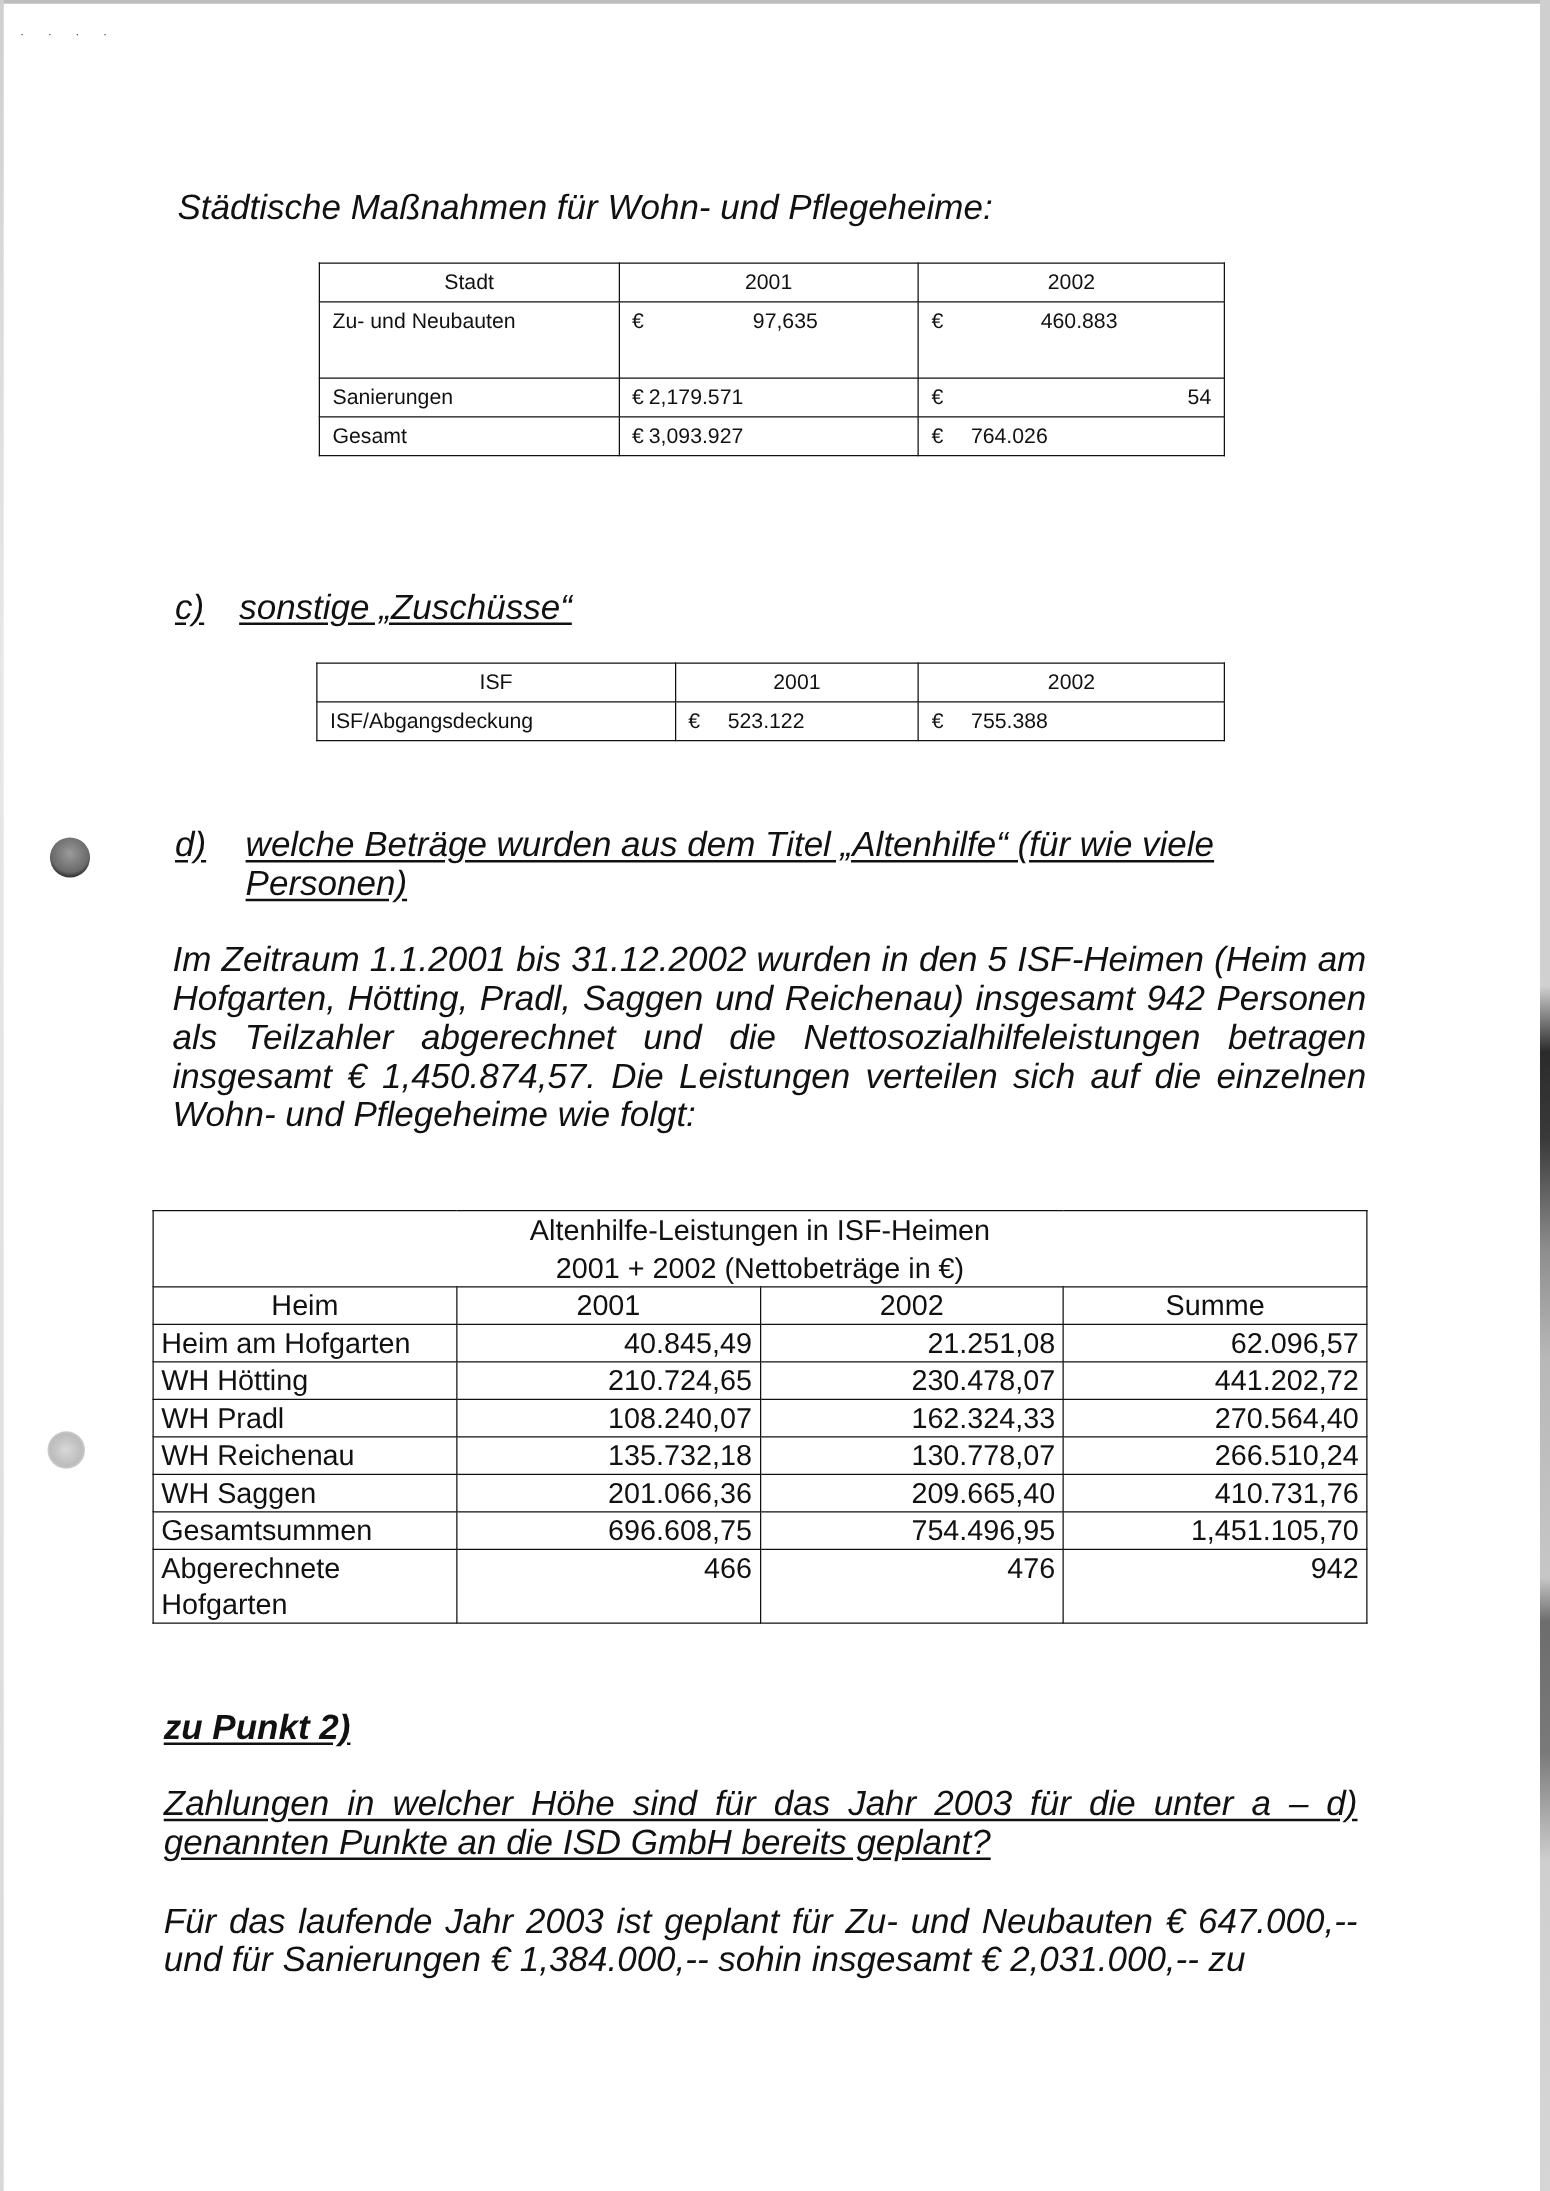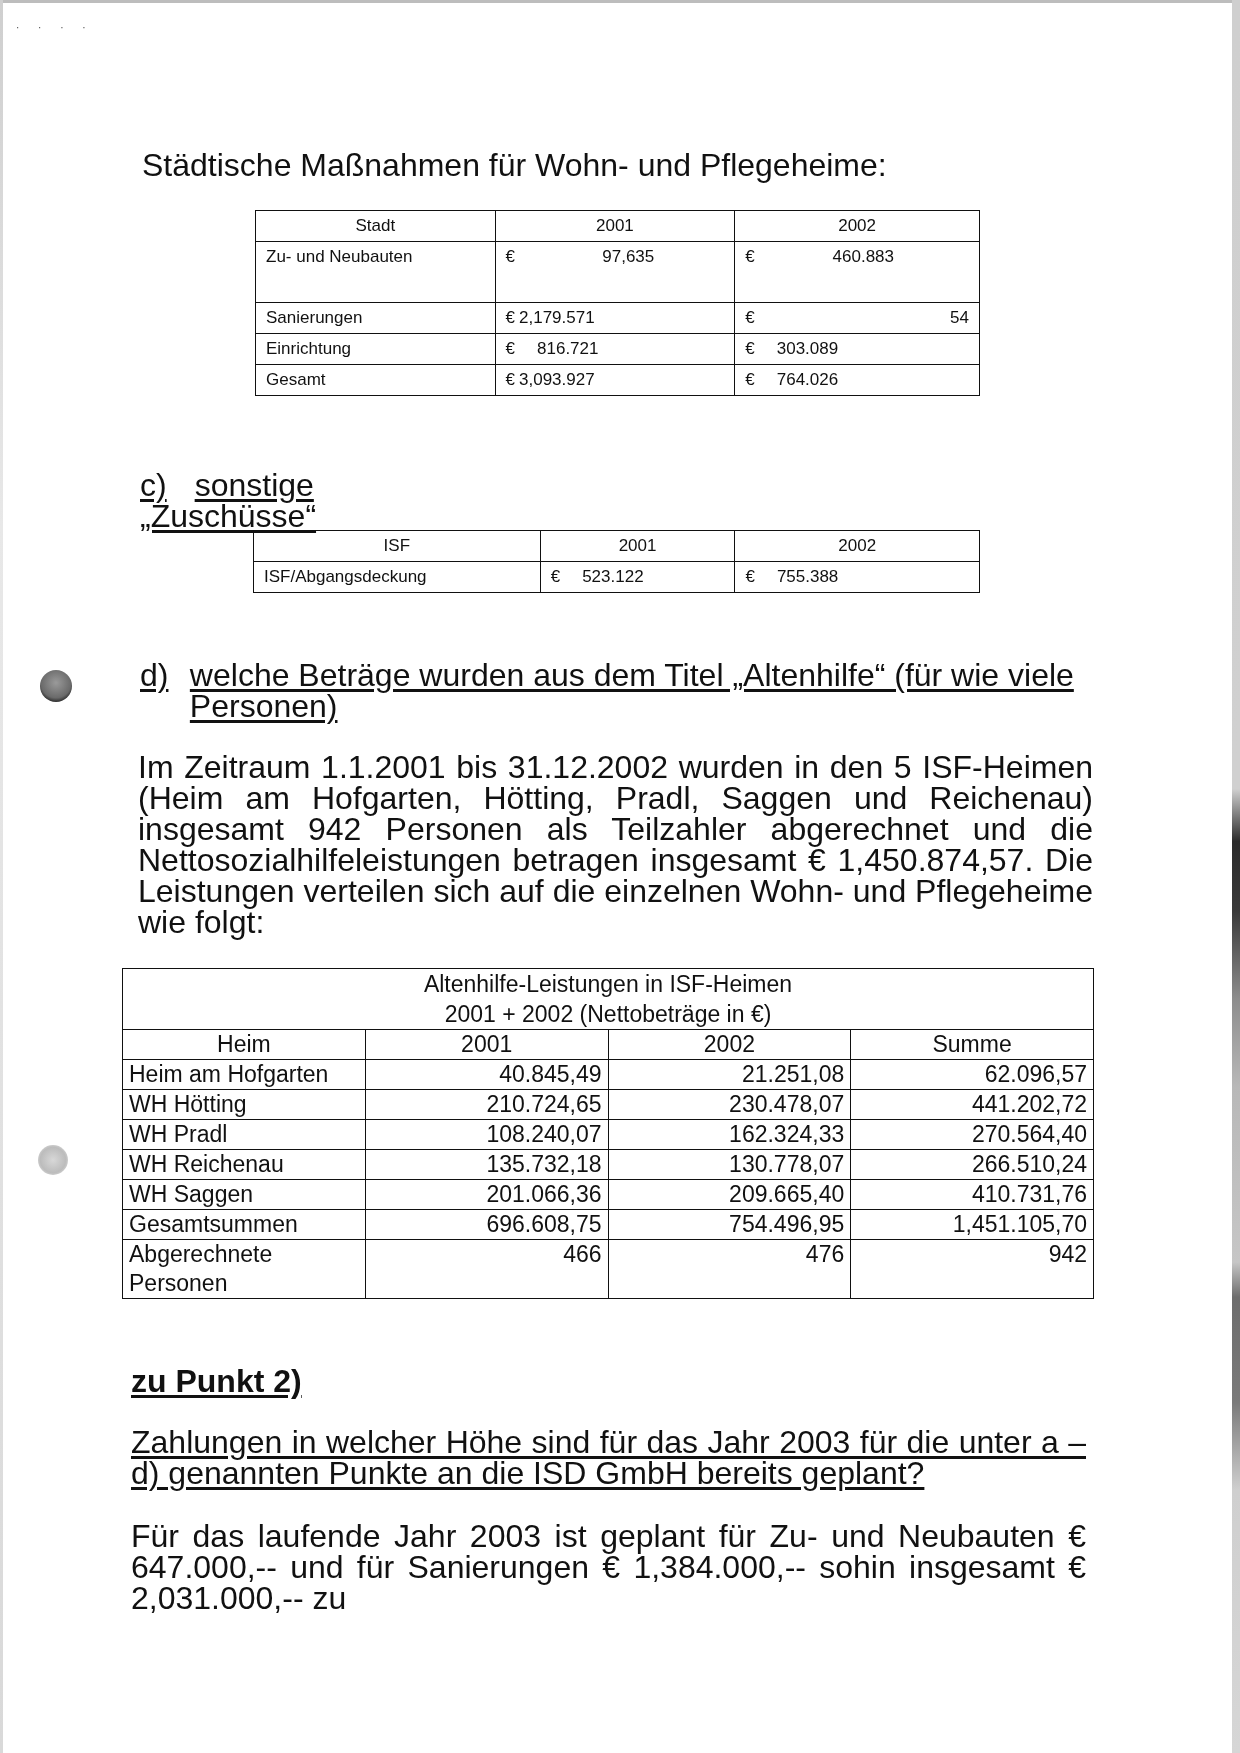--- a/index.html
+++ b/index.html
@@ -13,21 +13,21 @@
   .scan-left { position: absolute; left: 0; top: 0; width: 3px; height: 1753px; background: linear-gradient(#cfcfcf,#e8e8e8 30%,#d9d9d9); }
   .scan-right { position: absolute; right: 0; top: 0; width: 8px; height: 1753px;
     background: linear-gradient(#cfcfcf 0%, #d0d0d0 45%, #2b2b2b 48%, #3a3a3a 52%, #8d8d8d 57%, #b8b8b8 62%, #c6c6c6 72%, #6d6d6d 74%, #7a7a7a 80%, #cfcfcf 85%, #d6d6d6 100%); }
   .specks { position: absolute; left: 16px; top: 22px; font-size: 10px; color: #444; letter-spacing: 8px; }
   .punch { position: absolute; border-radius: 50%; }
   .punch-1 { left: 40px; top: 670px; width: 32px; height: 32px;
     background: radial-gradient(circle at 50% 40%, #9a9a9a, #6a6a6a 60%, #222 80%); }
   .punch-2 { left: 38px; top: 1145px; width: 30px; height: 30px;
     background: radial-gradient(circle at 50% 50%, #d8d8d8, #bcbcbc 60%, #e6e6e6 90%); }
 
-  .txt { position: absolute; font-size: 32px; line-height: 31px; }
+  .txt { position: absolute; font-size: 28px; line-height: 31px; font-style: italic; }
   .u { text-decoration: underline; text-underline-offset: 3px; }
   .b { font-weight: bold; }
   .justify { text-align: justify; text-align-last: left; }
 
   table.doc { position: absolute; border-collapse: collapse; font-size: 17px; }
   table.doc td, table.doc th { border: 1.5px solid #111; padding: 0 10px; line-height: 30px; vertical-align: top; font-weight: normal; }
   table.doc th { text-align: center; }
   .bold-th th { font-weight: bold; }
   .cur { display: flex; justify-content: space-between; }
   .num { text-align: right; }
@@ -85,35 +85,20 @@
             <span>2,179.571</span>
           </div>
         </td>
     <td>
           <div class="cur" style="padding-right:0;">
             <span>€</span>
             <span>54</span>
           </div>
         </td>
   </tr>
-  <tr>
-    <td>Einrichtung</td>
-    <td>
-          <div style="display:flex;gap:22px;">
-            <span>€</span>
-            <span>816.721</span>
-          </div>
-        </td>
-    <td>
-          <div style="display:flex;gap:22px;">
-            <span>€</span>
-            <span>303.089</span>
-          </div>
-        </td>
-  </tr>
   <tr class="b">
     <td>Gesamt</td>
     <td>
           <div style="display:flex;gap:4px;">
             <span>€</span>
             <span>3,093.927</span>
           </div>
         </td>
     <td>
           <div style="display:flex;gap:22px;">
@@ -221,21 +206,21 @@
     <td class="num">410.731,76</td>
   </tr>
   <tr>
     <td>Gesamtsummen</td>
     <td class="num">696.608,75</td>
     <td class="num">754.496,95</td>
     <td class="num b">1,451.105,70</td>
   </tr>
   <tr>
     <td style="width:200px;">
-          <div style="width:180px;">Abgerechnete Personen</div>
+          <div style="width:180px;">Abgerechnete Hofgarten</div>
         </td>
     <td class="num">466</td>
     <td class="num">476</td>
     <td class="num">942</td>
   </tr>
 </tbody>
   </table>
 
 <div class="txt u b" style="left:131px; top:1366px;">zu Punkt 2)</div>
 <div class="txt u justify" style="left:131px; top:1427px; width:955px;">Zahlungen in welcher Höhe sind für das Jahr 2003 für die unter a – d) genannten Punkte an die ISD GmbH bereits geplant?</div>

